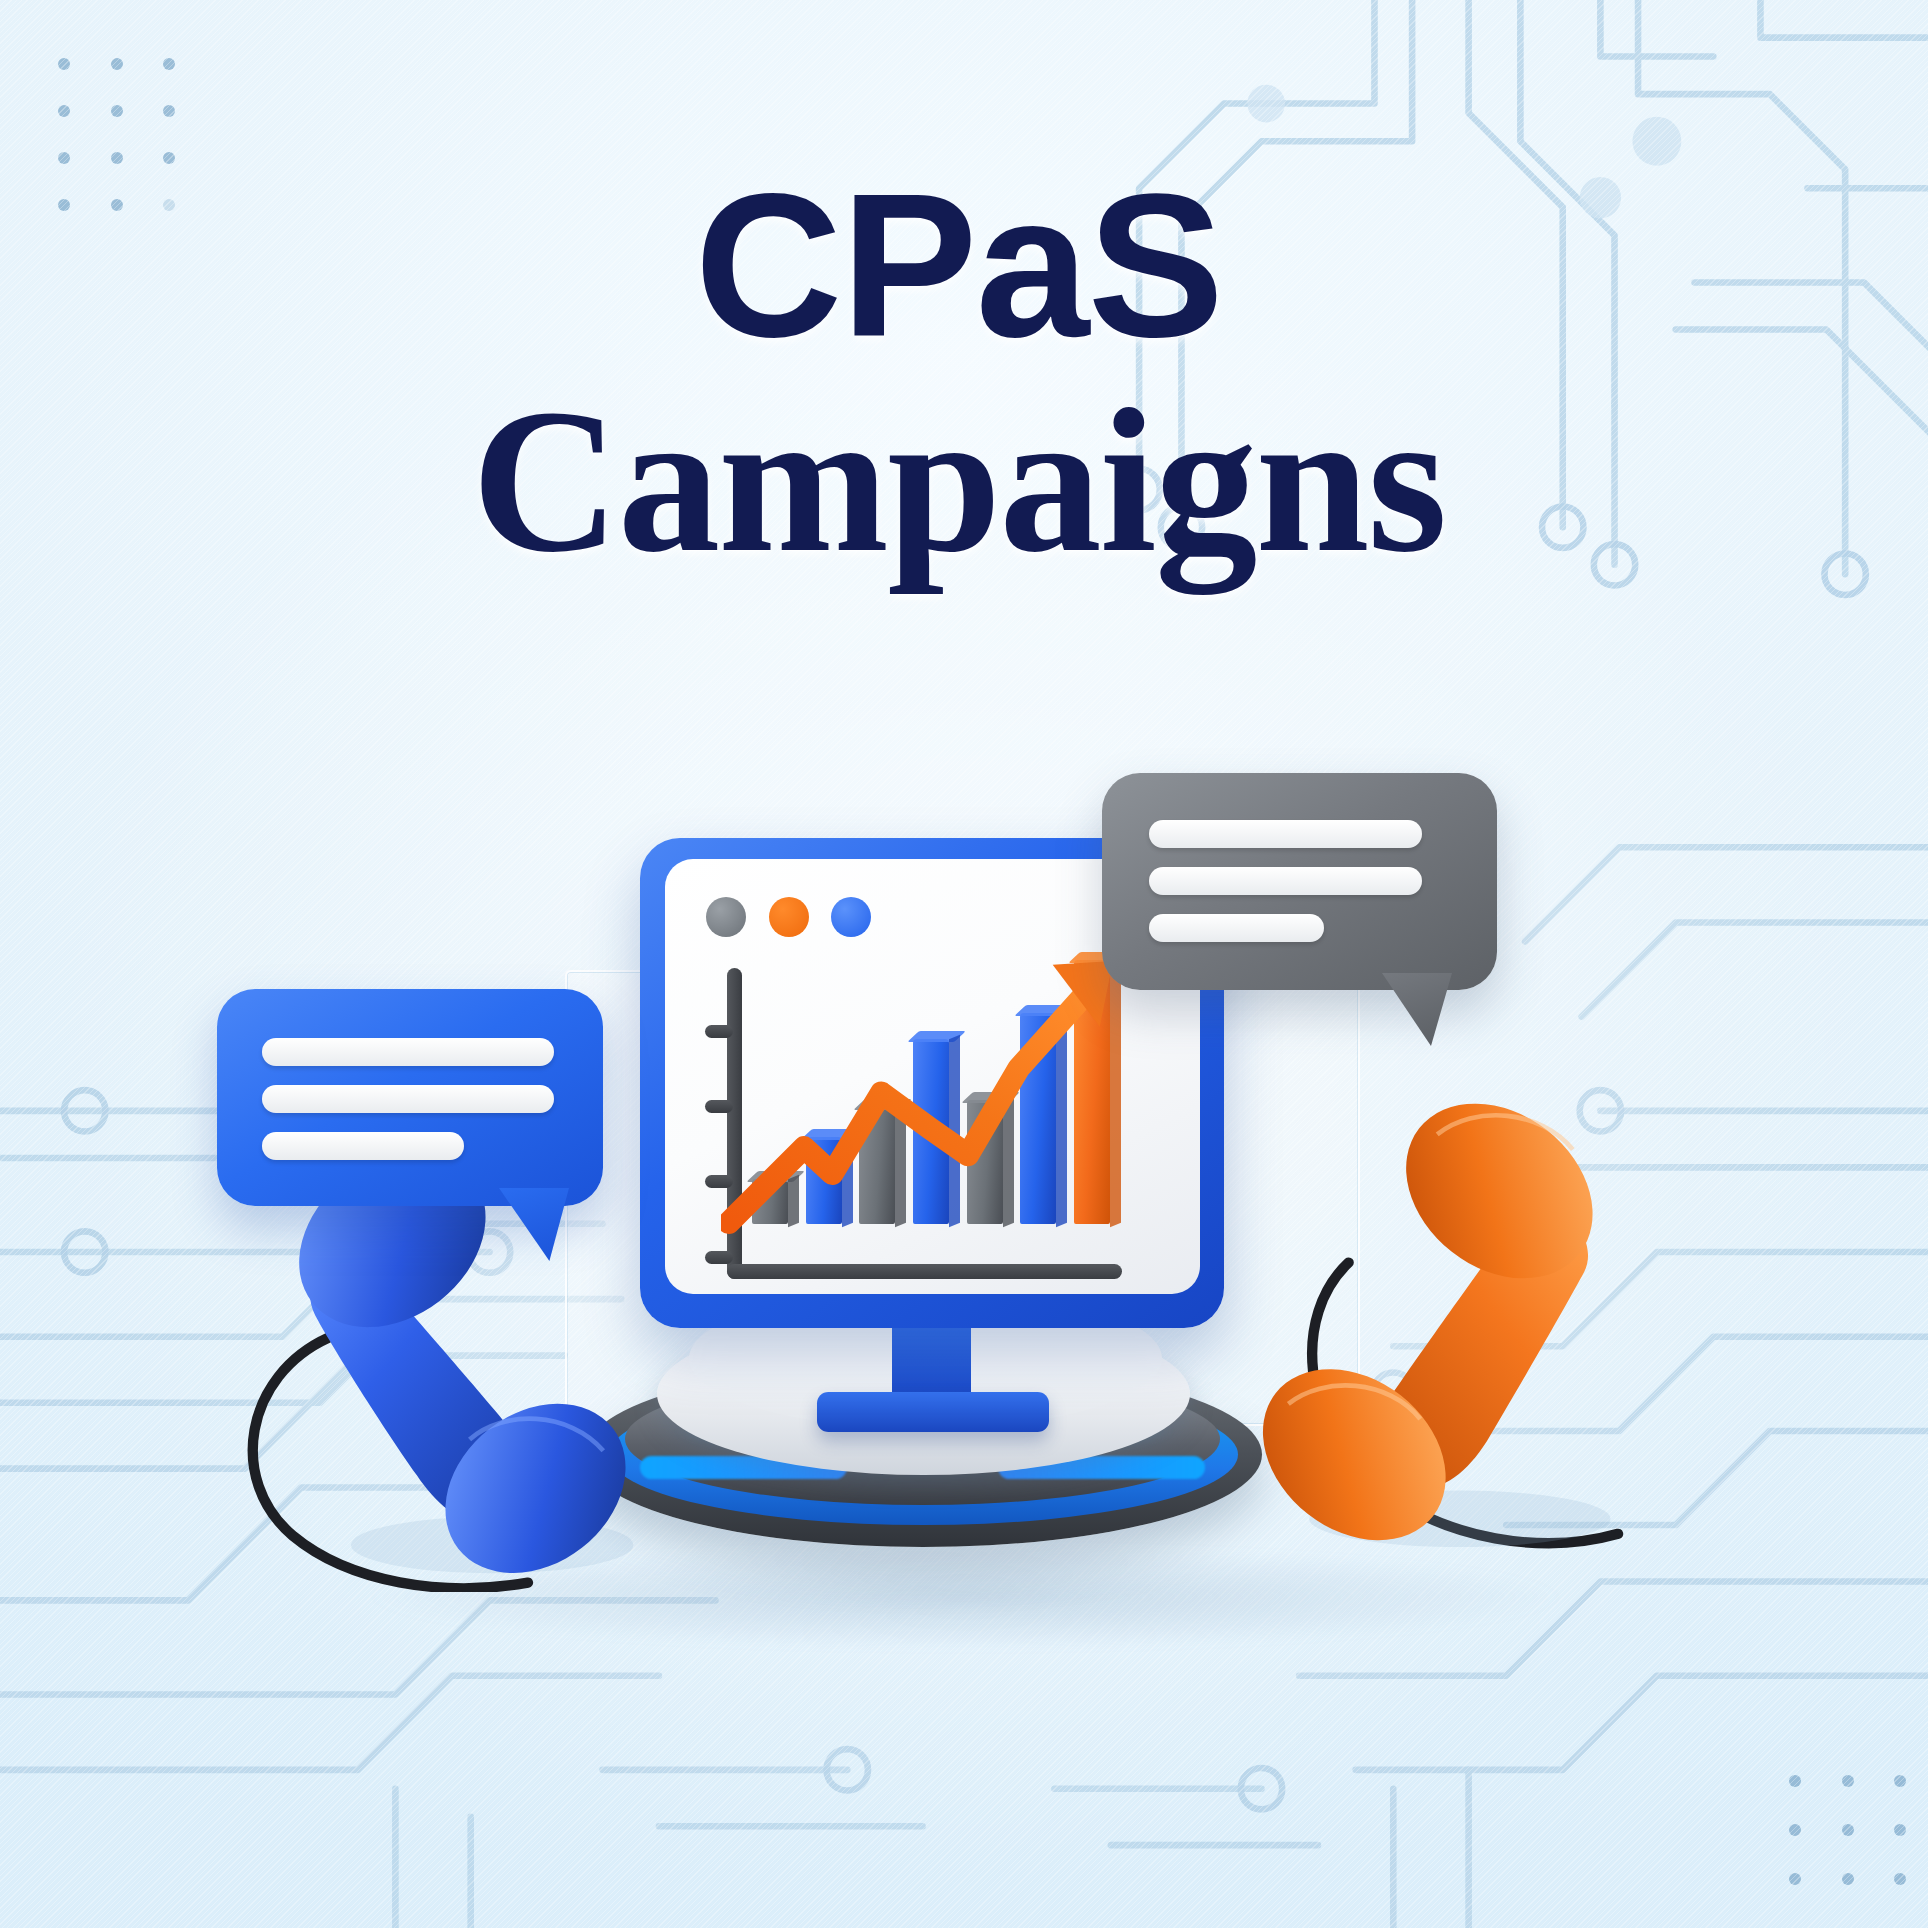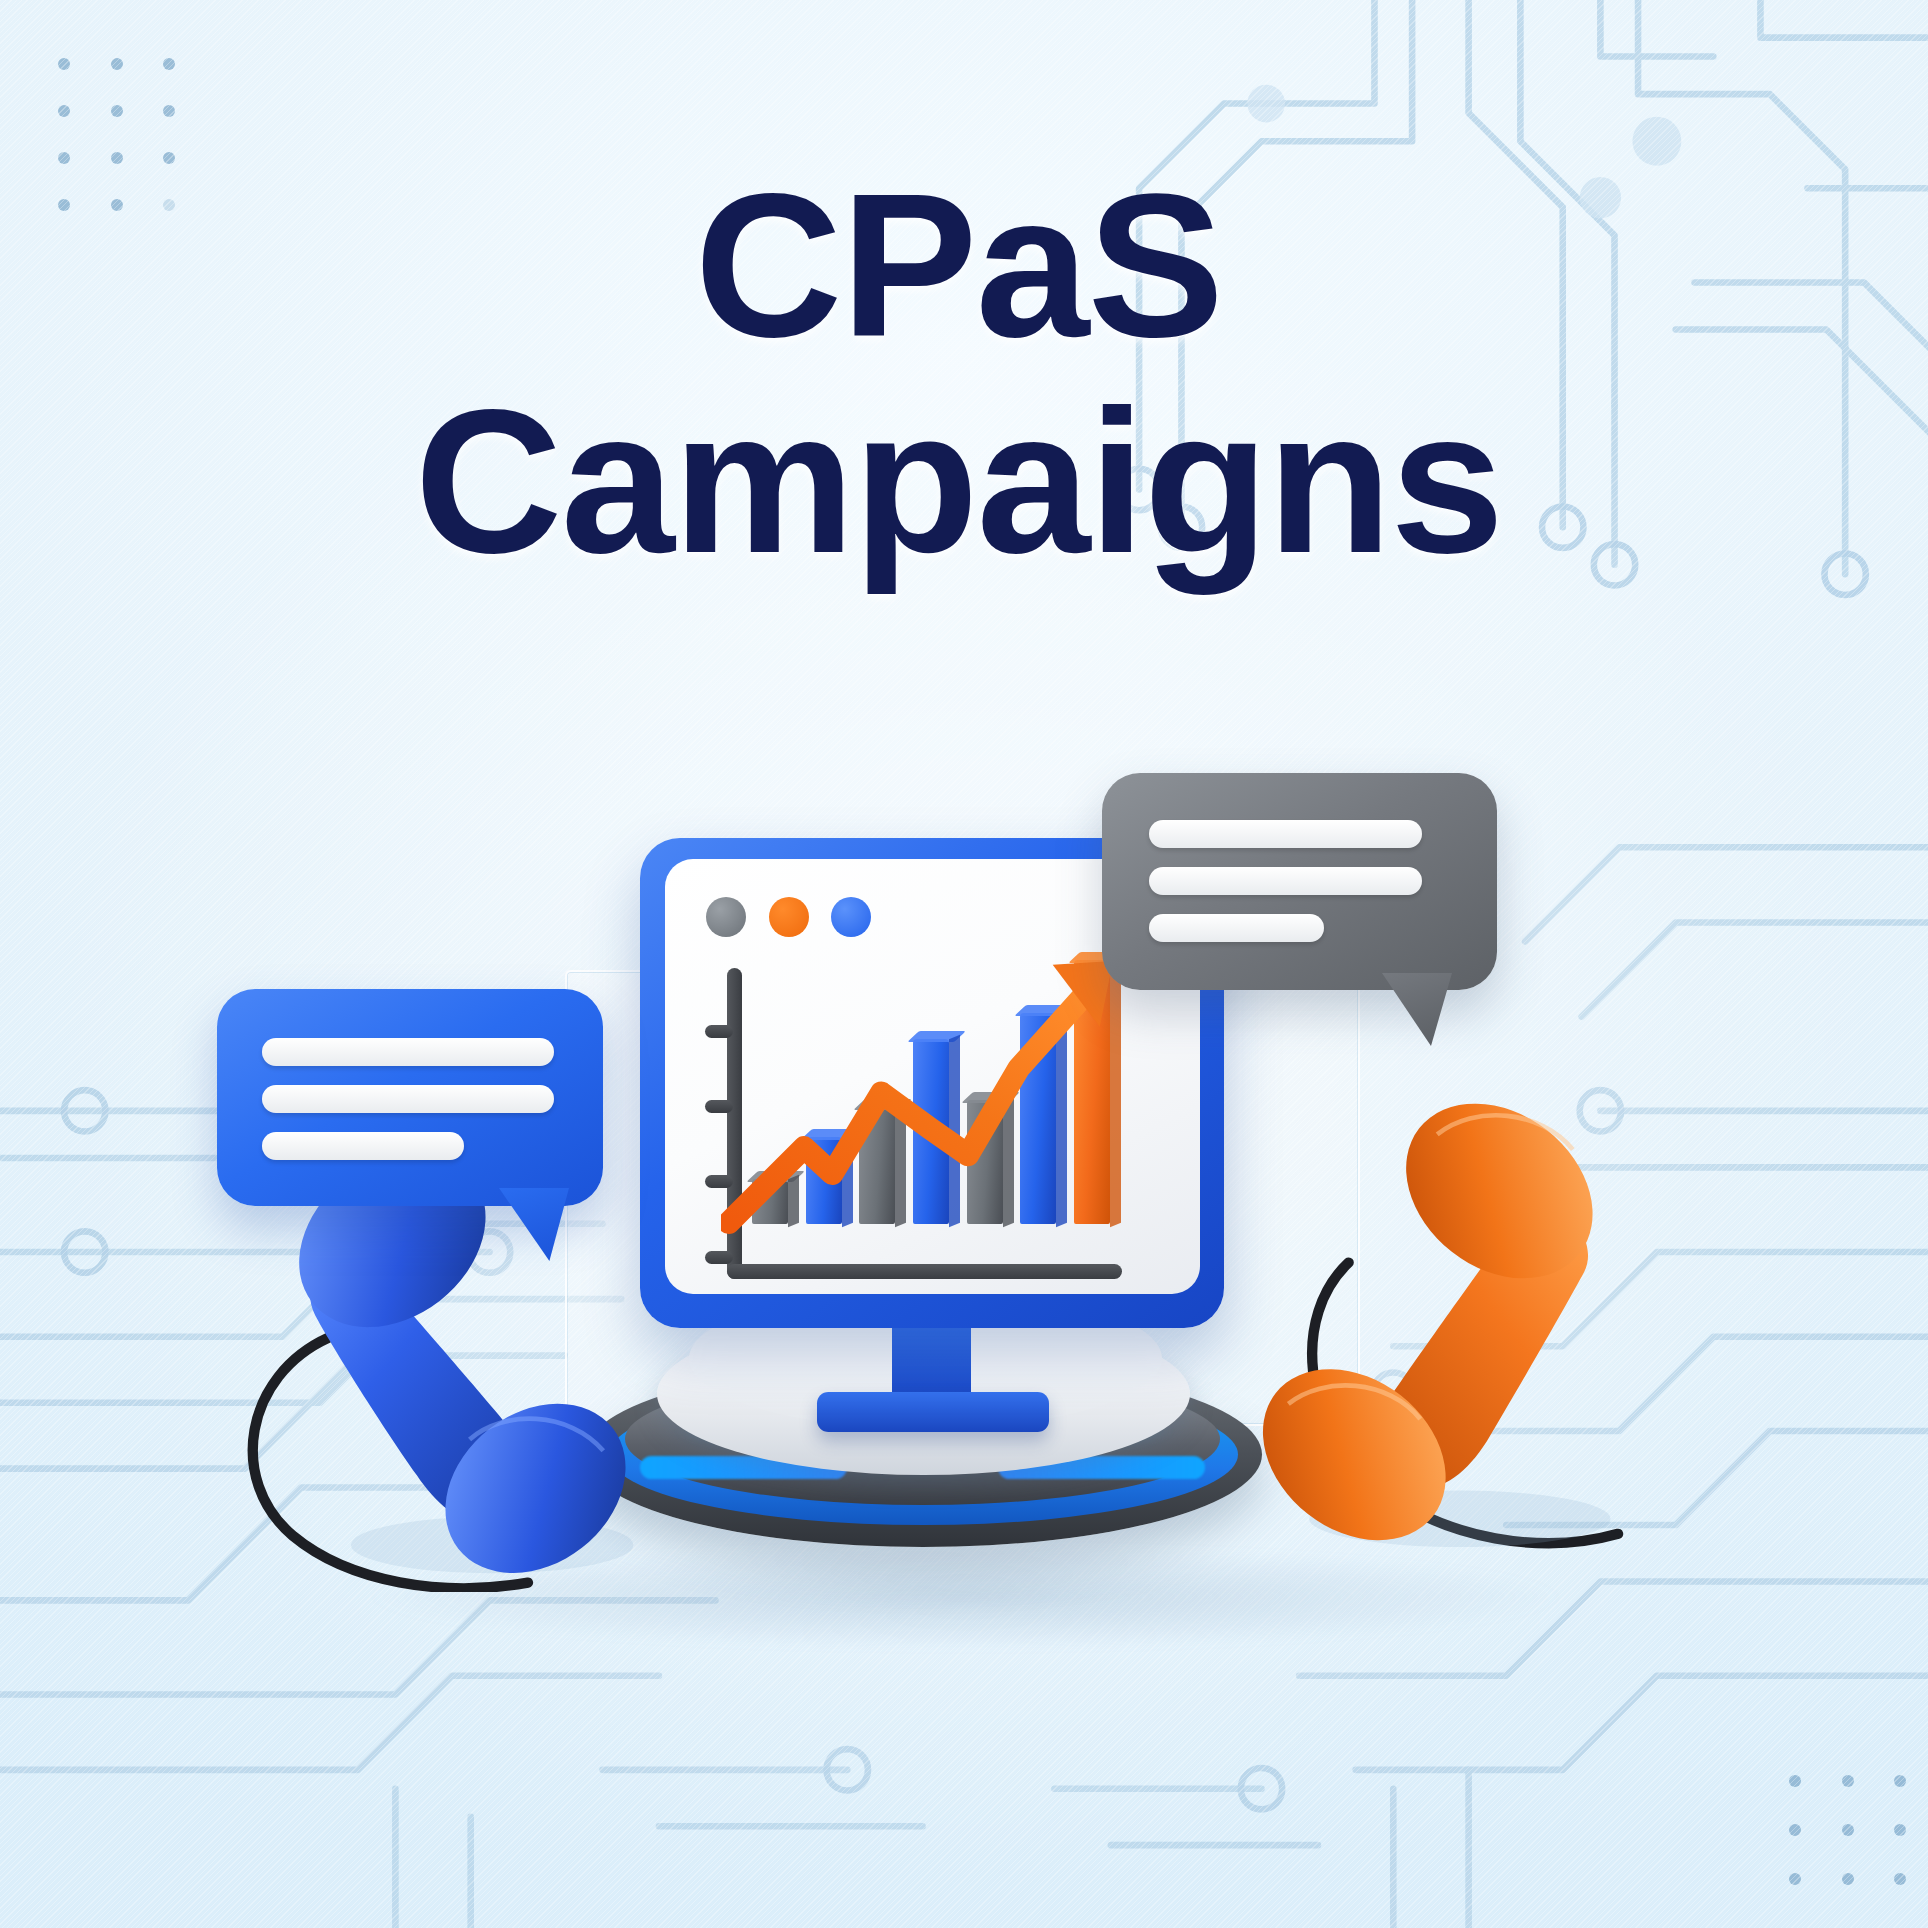--- a/index.html
+++ b/index.html
@@ -32,21 +32,21 @@
     background:#7ba8c9;opacity:.72;
   }
 
   
   .headwrap{position:absolute;left:0;right:11px;top:168px;text-align:center;}
   .title{
     font-size:205px;line-height:.95;font-weight:700;color:#121b52;
     letter-spacing:-1.9px;margin:0;
     text-shadow:0 3.8px 9.4px rgba(255,255,255,.85), 0 0.9px 0 rgba(255,255,255,.9);
   }
-  .title .l2{display:block;margin-top:21px;}
+  .title .l2{display:block;margin-top:21px;font-family:Liberation Serif, serif;}
   .subtitle{
     margin:70px 0 0;font-size:66px;font-weight:400;color:#5d6b7a;
     letter-spacing:0.5px;
     text-shadow:0 1.9px 5.6px rgba(255,255,255,.8);
   }
 
   
   .illus{position:absolute;left:0;top:829px;width:1928px;height:1100px;}
 
   

